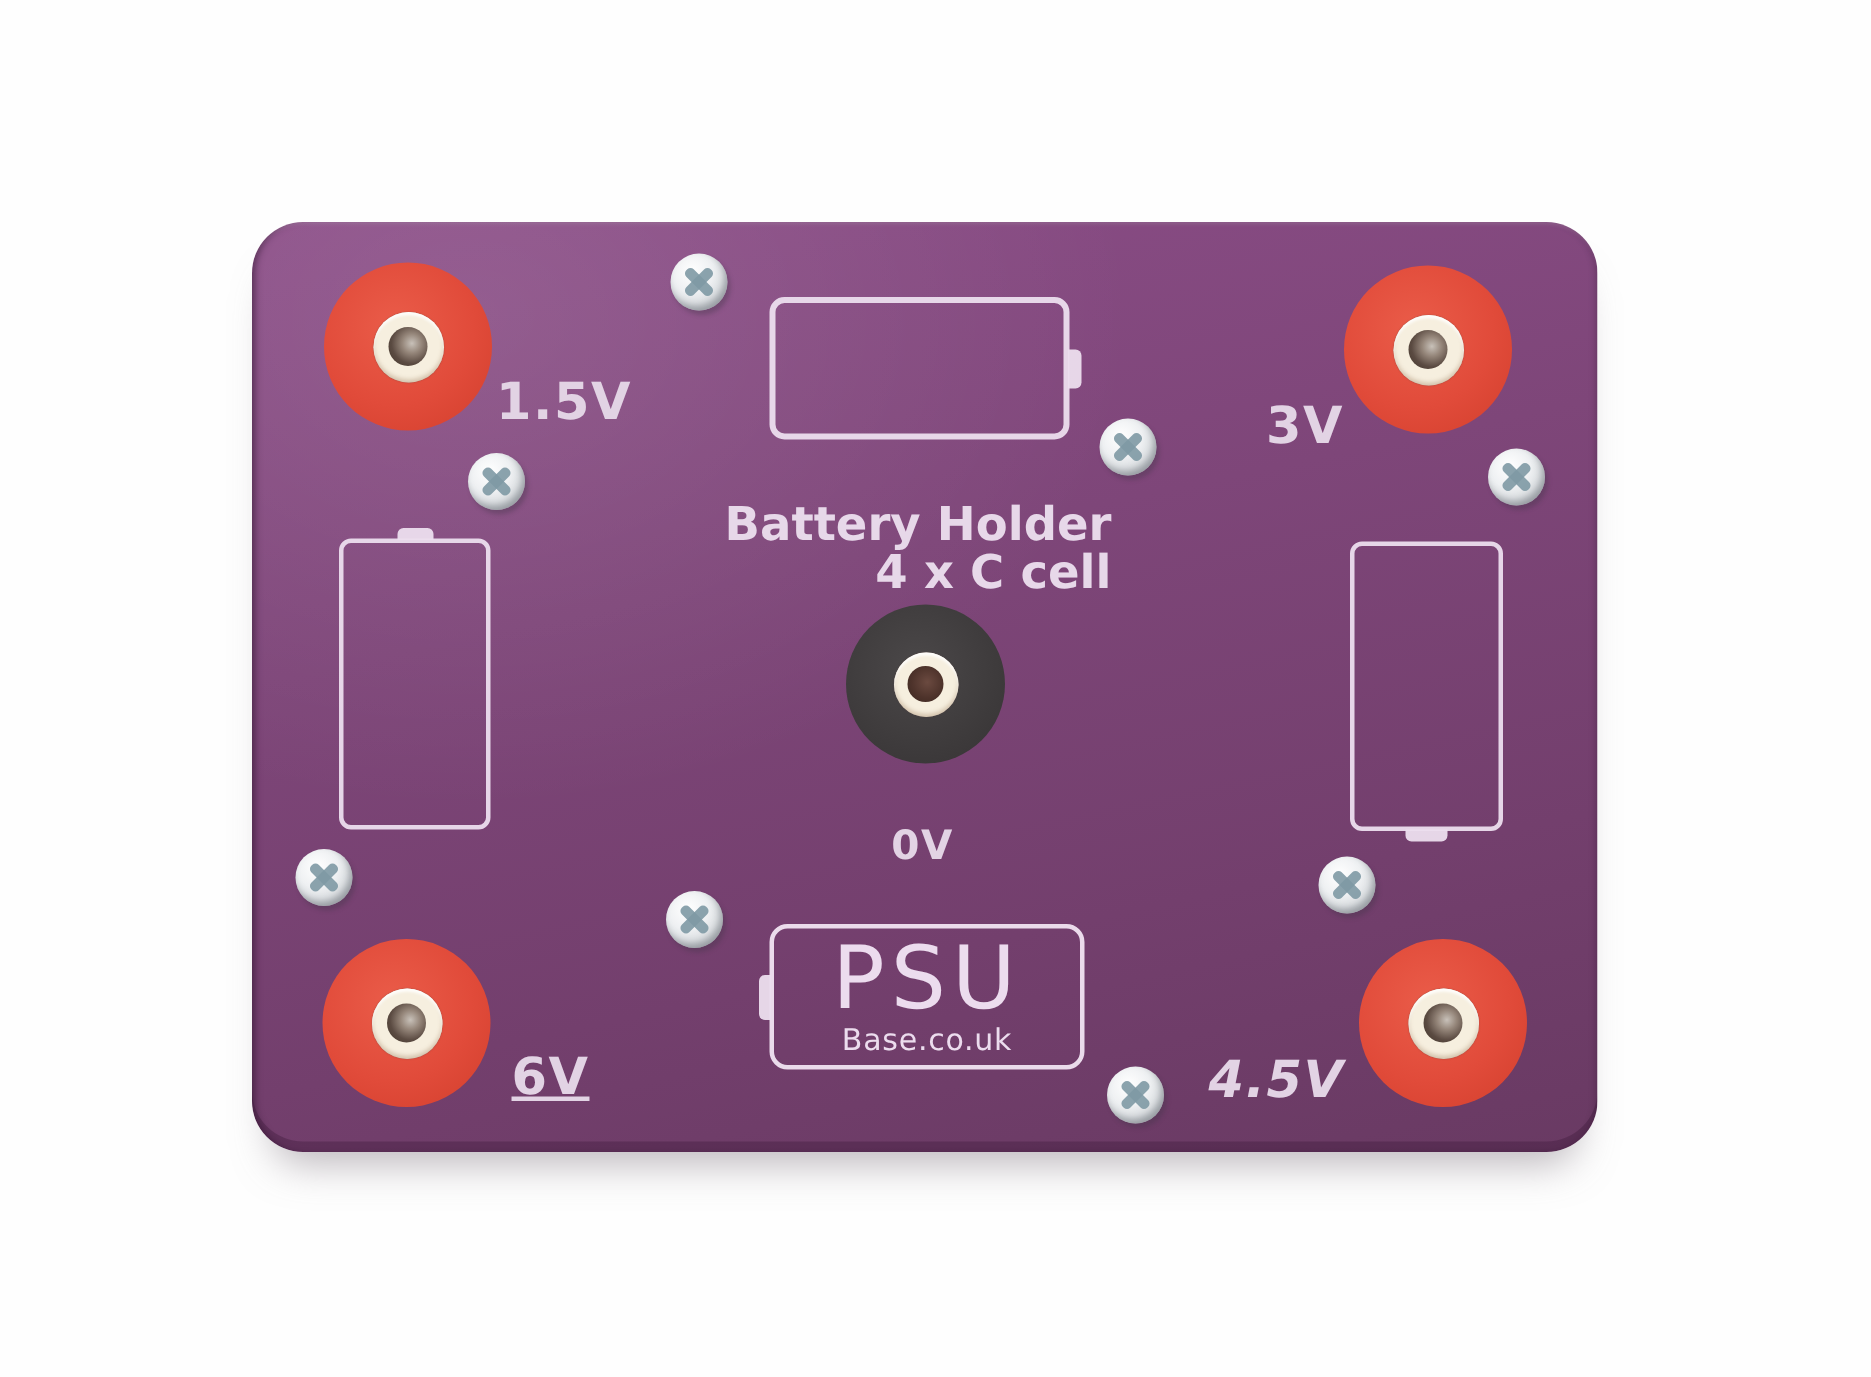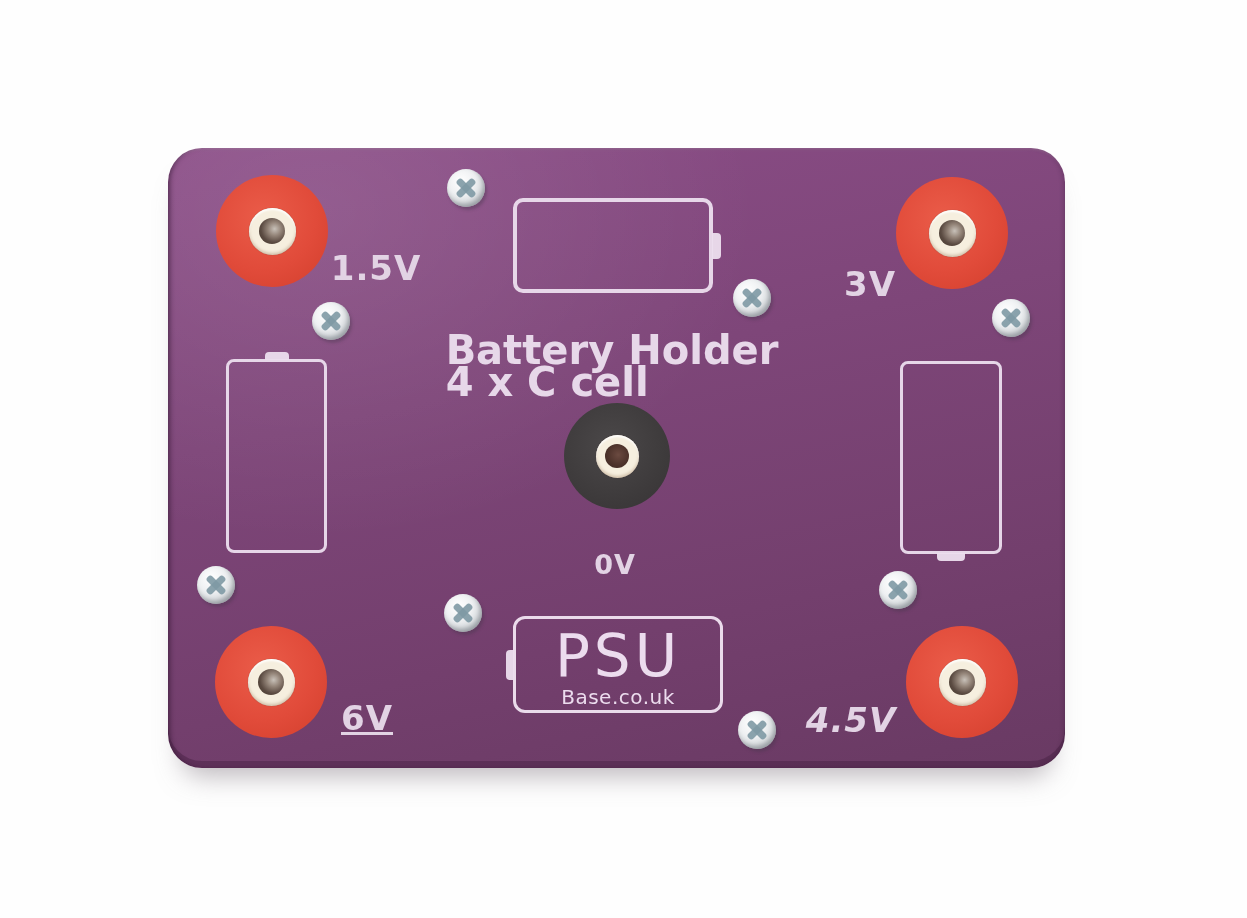--- a/index.html
+++ b/index.html
@@ -21,22 +21,22 @@
       inset -3px 0 5px -2px rgba(40,15,40,0.30),
       inset 0 3px 3px -2px rgba(255,255,255,0.22),
       0 22px 26px -14px rgba(125,115,125,0.50);
   }
 
   .abs { position:absolute; }
   .cc  { transform:translate(-50%,-50%); }
 
   
   .silk { color:#e2d3e4; font-weight:bold; letter-spacing:1px; white-space:nowrap;margin-top:36px; }
-  .title-block { left:444px; top:186px; transform:translateX(-50%); text-align:left;
-                 font-size:40px; line-height:32px; color:#e7d8e9; font-weight:bold; }
+  .title-block { left:444px; top:186px; transform:translateX(-50%); text-align:right;
+                 font-size:31px; line-height:32px; color:#e7d8e9; font-weight:bold; }
   .vlabel { font-size:34px; }
 
   .label-tl { left:208px; top:84px; }
   .label-tr { left:702px; top:100px; }
   .label-bl { left:199px; top:534px;text-decoration:underline; }
   .label-br { left:683px; top:536px;font-style:italic; }
   .label-0v { left:447px; top:380px; font-size:27px; }
 
   
   .bat { position:absolute; border:4px solid rgba(236,222,238,0.95); border-radius:10px; }
@@ -69,21 +69,21 @@
                       0 0 1px rgba(90,70,70,0.6); }
   .ring-0v { width:43px; height:43px; }
   .hole { width:26px; height:26px; border-radius:50%;
           background:radial-gradient(circle at 60% 42%, #c8c1b9 0%, #95867a 30%, #5b4b42 62%, #413529 100%); }
   .hole-0v { width:24px; height:24px;
           background:radial-gradient(circle at 55% 45%, #6b4a40 0%, #4e332b 55%, #3a2620 100%); }
 
   
   .logo { left:345px; top:468px; width:210px; height:97px;
           border:3px solid rgba(238,224,240,0.97); border-radius:12px;
-          display:flex; flex-direction:column; align-items:center; justify-content:flex-end; }
+          display:flex; flex-direction:column; align-items:center; justify-content:center; }
   .logo-psu { font-size:58px; line-height:56px; font-weight:400; letter-spacing:4px; color:#ecdcee; }
   .logo-domain { font-size:20px; line-height:26px; font-weight:400; letter-spacing:0.5px; color:#ecdcee; }
 
   
   .screw { width:38px; height:38px; border-radius:50%;
            background:radial-gradient(circle at 38% 32%, #ffffff 0%, #eef0f2 40%, #d3d7da 70%, #a6acb1 100%);
            box-shadow: 2px 3px 3px rgba(70,55,75,0.38), inset -2px -3px 4px rgba(115,120,128,0.55); }
   .screw::before, .screw::after { content:""; position:absolute; left:50%; top:50%;
            width:23px; height:7px; background:#7e99a4; border-radius:3px; opacity:0.9; }
   .screw::before { transform:translate(-50%,-50%) rotate(45deg); }

